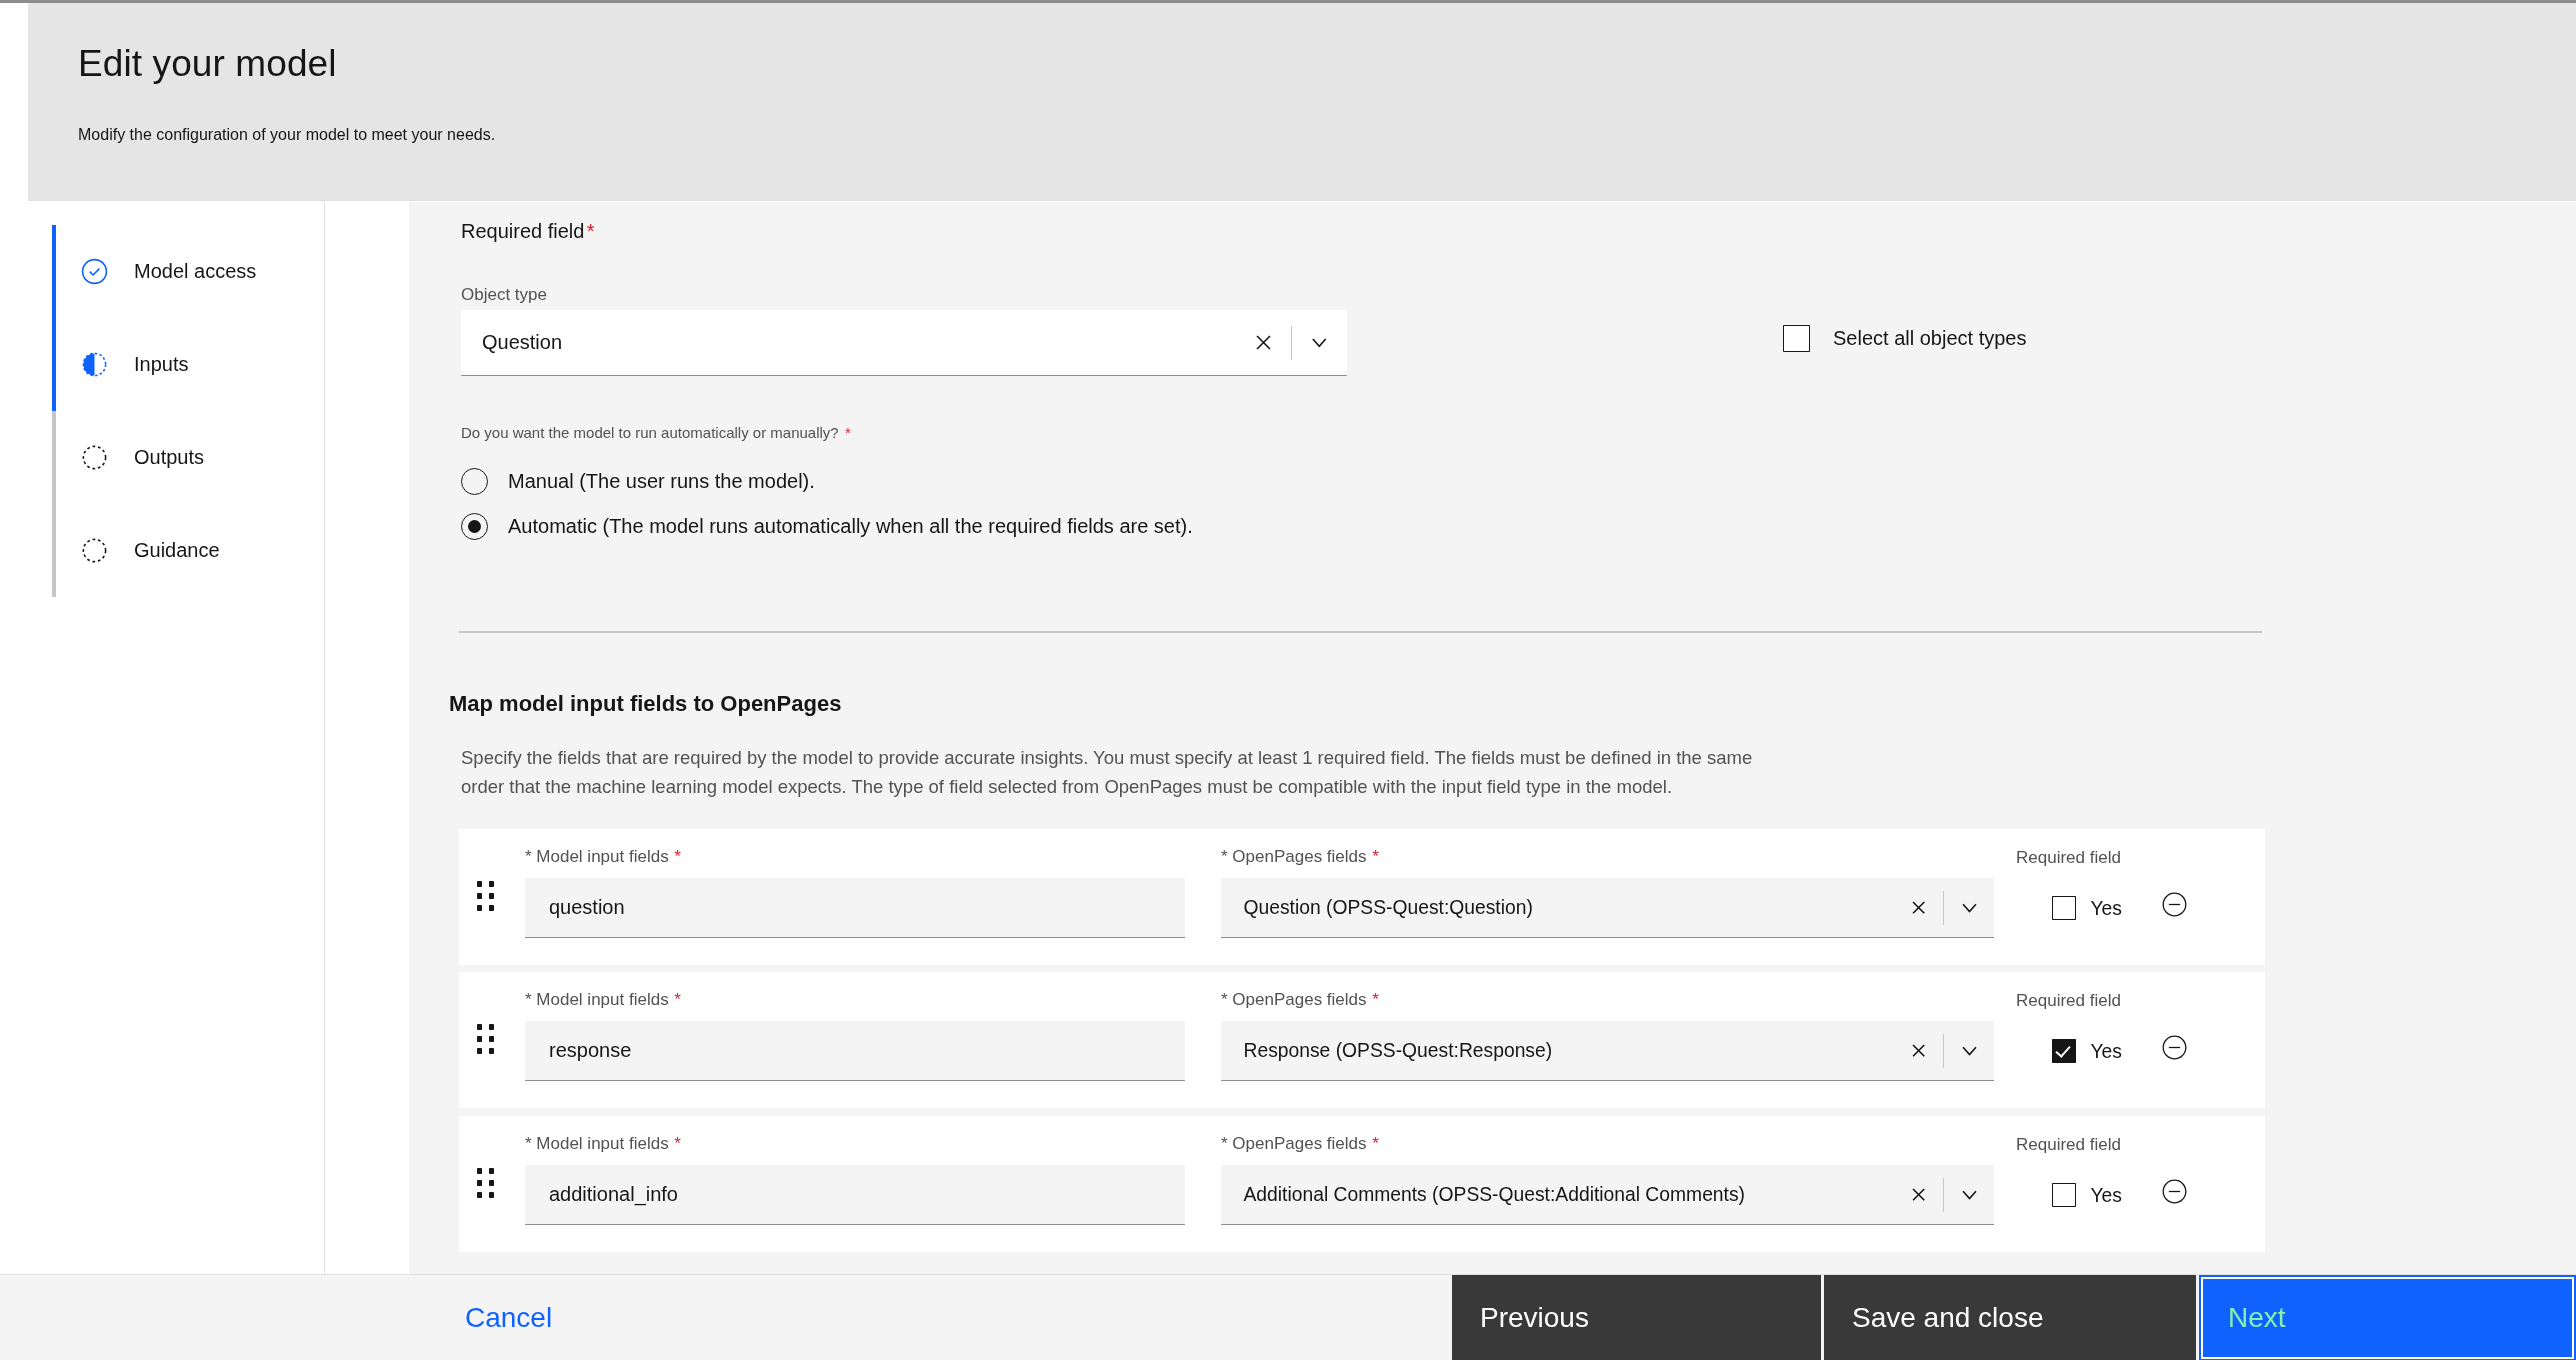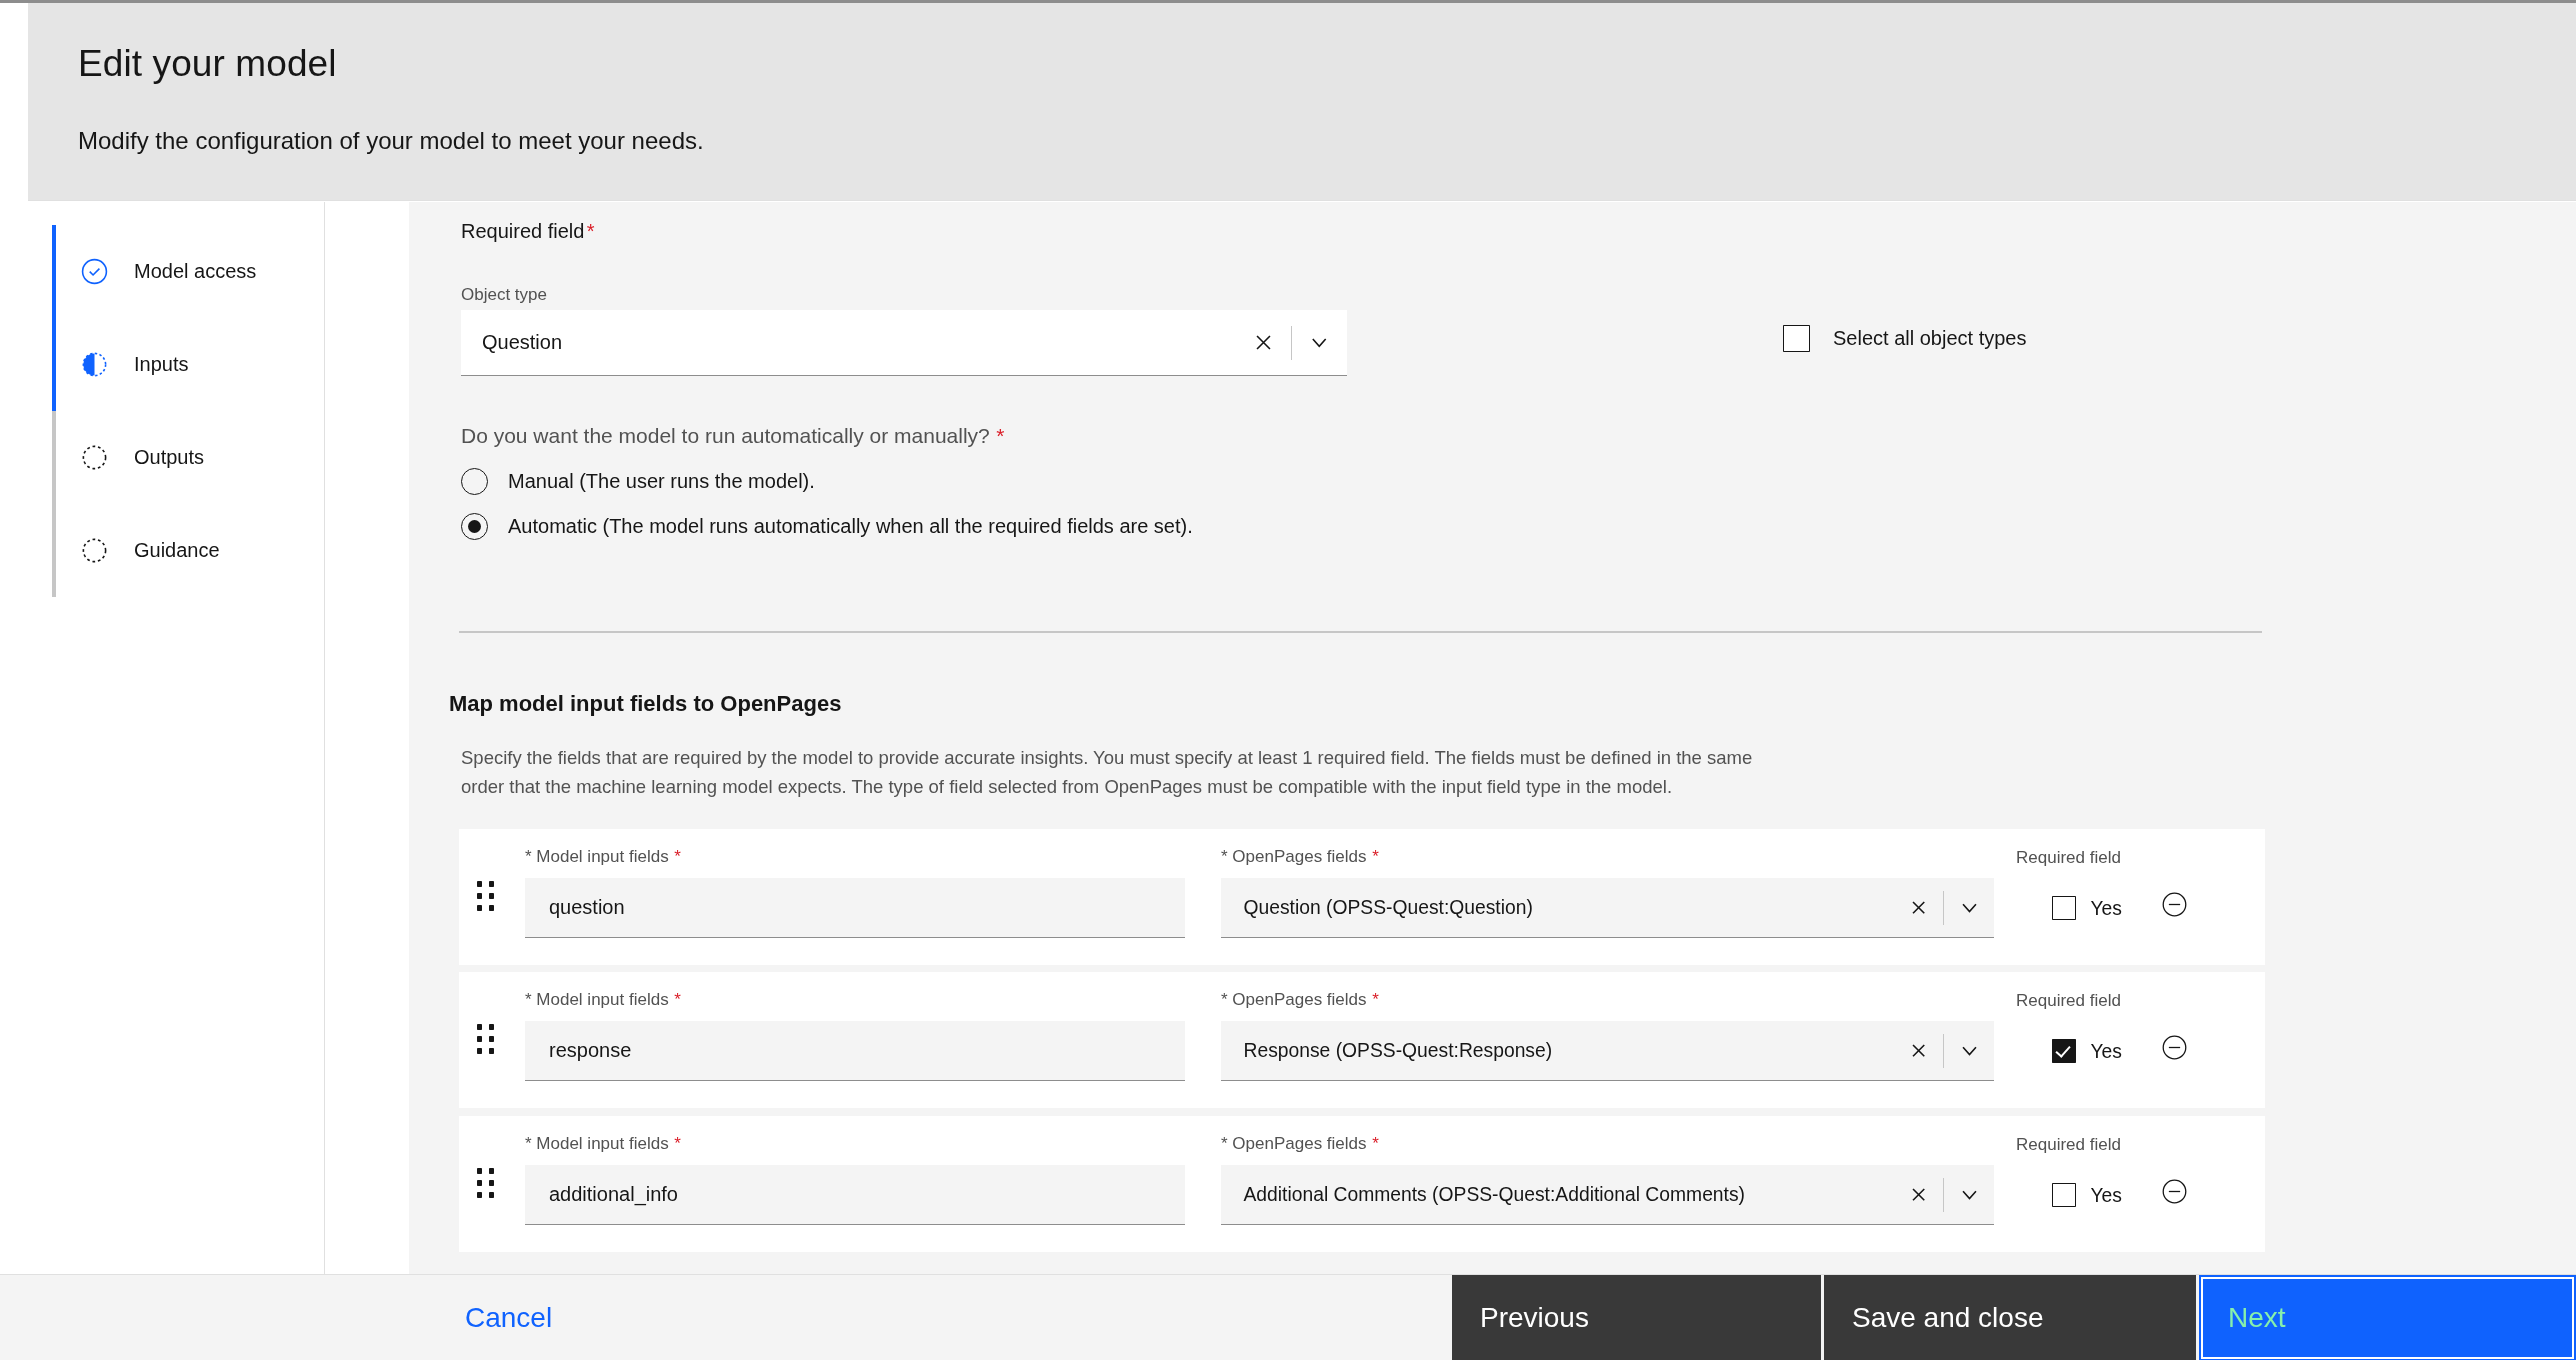--- a/index.html
+++ b/index.html
@@ -47,21 +47,21 @@
     font-size: 37px;
     font-weight: 400;
     letter-spacing: 0.1px;
     color: #161616;
     line-height: 1.15;
   }
   .header-sub {
     position: absolute;
     left: 50px;
     top: 122px;
-    font-size: 24px;
+    font-size: 16px;
     font-weight: 400;
     color: #161616;
     line-height: 1.3;
   }
 
   
   .body-area {
     position: absolute;
     top: 202px; left: 0;
     width: 2576px;
@@ -220,21 +220,21 @@
     font-size: 20px;
     color: #161616;
     white-space: nowrap;
   }
 
   
   .q-auto {
     position: absolute;
     left: 52px;
     top: 222px;
-    font-size: 21px;
+    font-size: 15px;
     color: #525252;
     white-space: nowrap;
   }
   .q-auto .req-star { color: #da1e28; margin-left: 6.4px; }
 
   .radio-row {
     position: absolute;
     left: 52px;
     display: flex;
     align-items: center;

